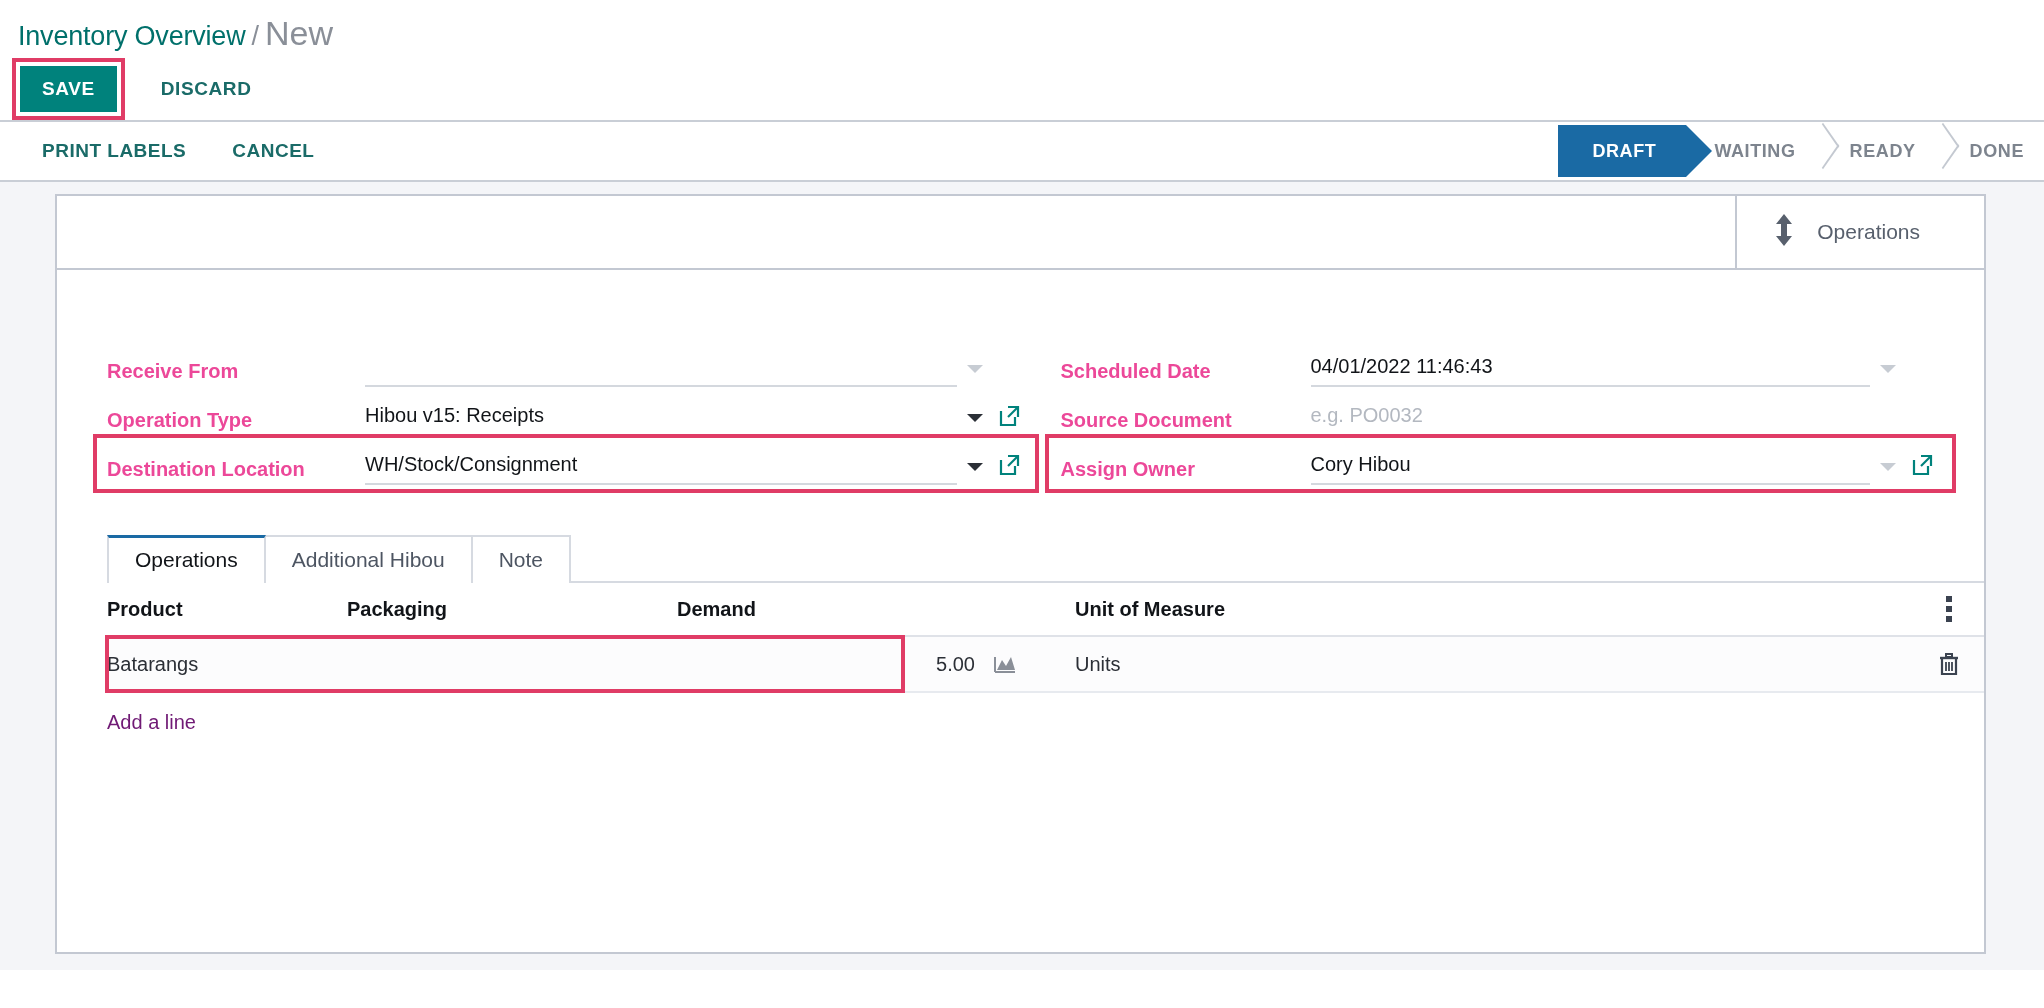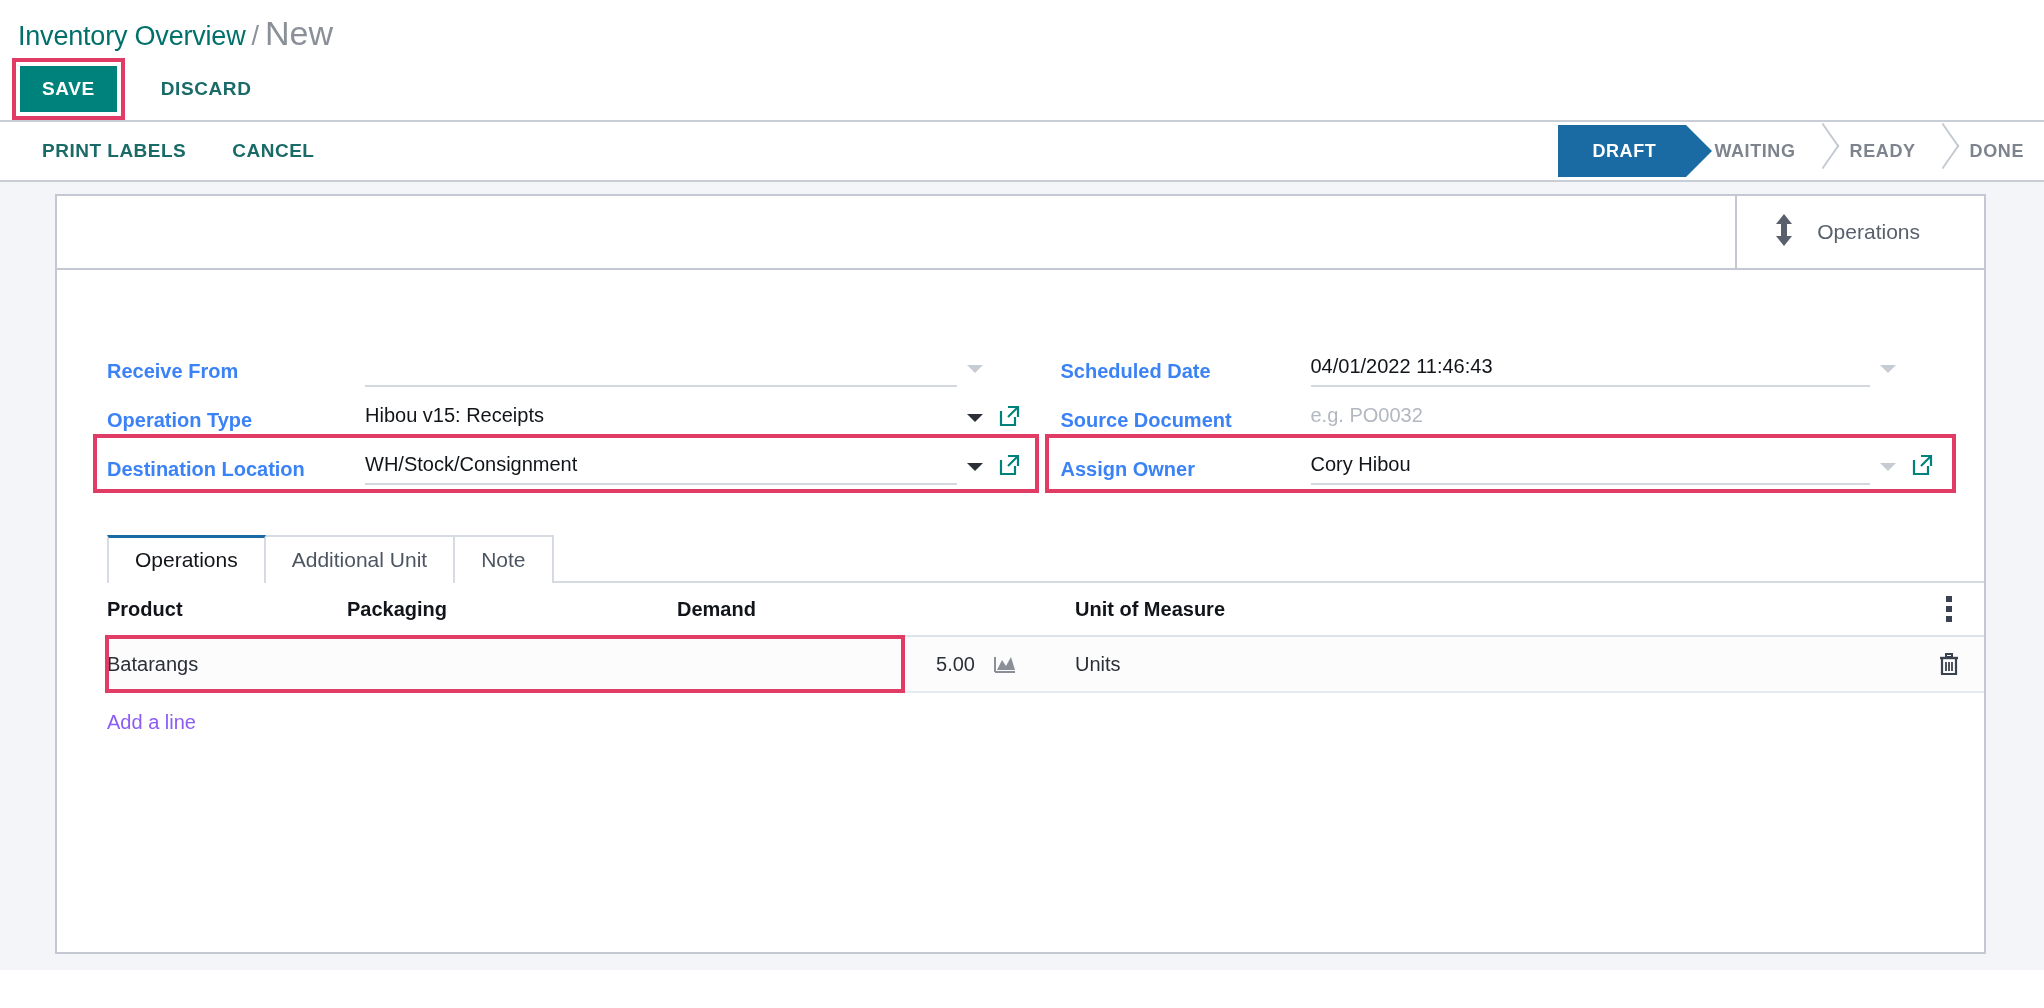--- a/index.html
+++ b/index.html
@@ -188,21 +188,21 @@
 
   .fld {
     display: flex;
     align-items: flex-end;
     height: 49px;
     position: relative;
   }
   .fld-label {
     font-size: 20px;
     font-weight: bold;
-    color: #3b82f6;
+    color: #ec4899;
     width: 258px;
     flex: 0 0 258px;
     padding-bottom: 8px;
     white-space: nowrap;
   }
   .group.right .fld-label { width: 250px; flex: 0 0 250px; }
 
   .fld-ctl {
     flex: 1;
     display: flex;
@@ -303,21 +303,21 @@
   .c-opt      { flex: 0 0 70px; display: flex; justify-content: center; align-items: center; }
 
   .demand-wrap {
     display: flex; align-items: center; justify-content: flex-end; gap: 18px;
   }
   .kebab { display: flex; flex-direction: column; gap: 4px; cursor: pointer; }
   .kebab i { display: block; width: 6px; height: 6px; background: #3b4350; }
 
   .addline {
     font-size: 20px;
-    color: #8b5cf6;
+    color: #701a75;
     padding: 18px 0 0 0;
     cursor: pointer;
     display: inline-block;
   }
   .addline-wrap { padding-left: 0; }
 
   .list-pad { height: 190px; }
 </style>
 </head>
 <body>
@@ -442,21 +442,21 @@
             <div class="hl-box" style="left:-16px; right:-22px; top:-6px; bottom:-4px;"></div>
           </div>
 
         </div>
       </div>
     </div>
 
     <div class="notebook">
       <div class="tabs">
         <div class="tab active">Operations</div>
-        <div class="tab">Additional Unit</div>
+        <div class="tab">Additional Hibou</div>
         <div class="tab">Note</div>
       </div>
 
       <div class="o2m">
 
         <div class="lrow head">
           <div class="lcell c-product">Product</div>
           <div class="lcell c-packaging">Packaging</div>
           <div class="lcell c-demand" style="text-align:left">Demand</div>
           <div class="lcell c-uom">Unit of Measure</div>

